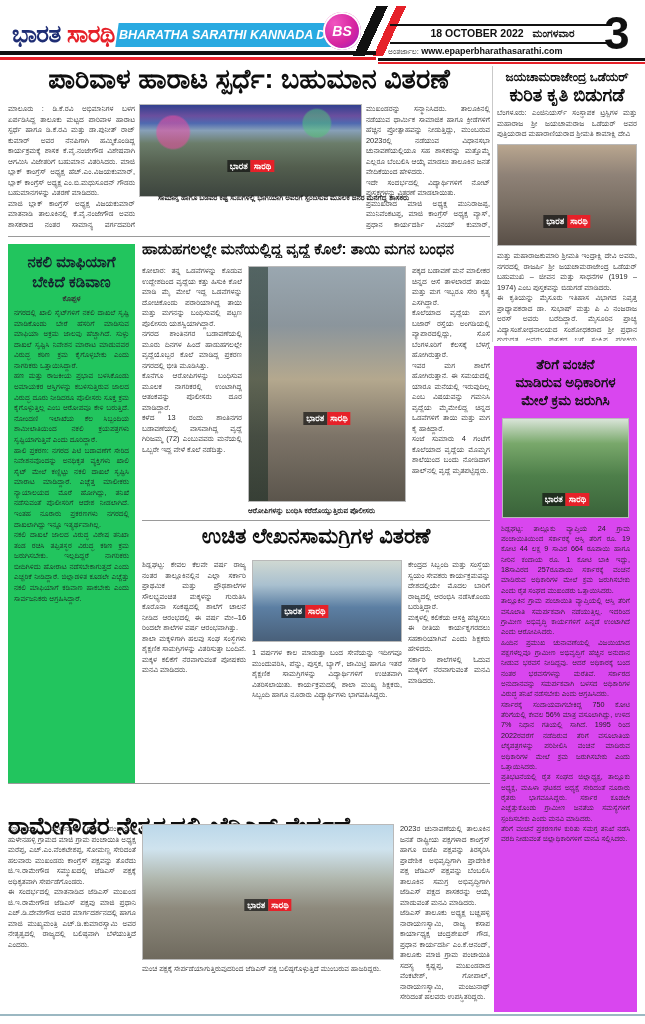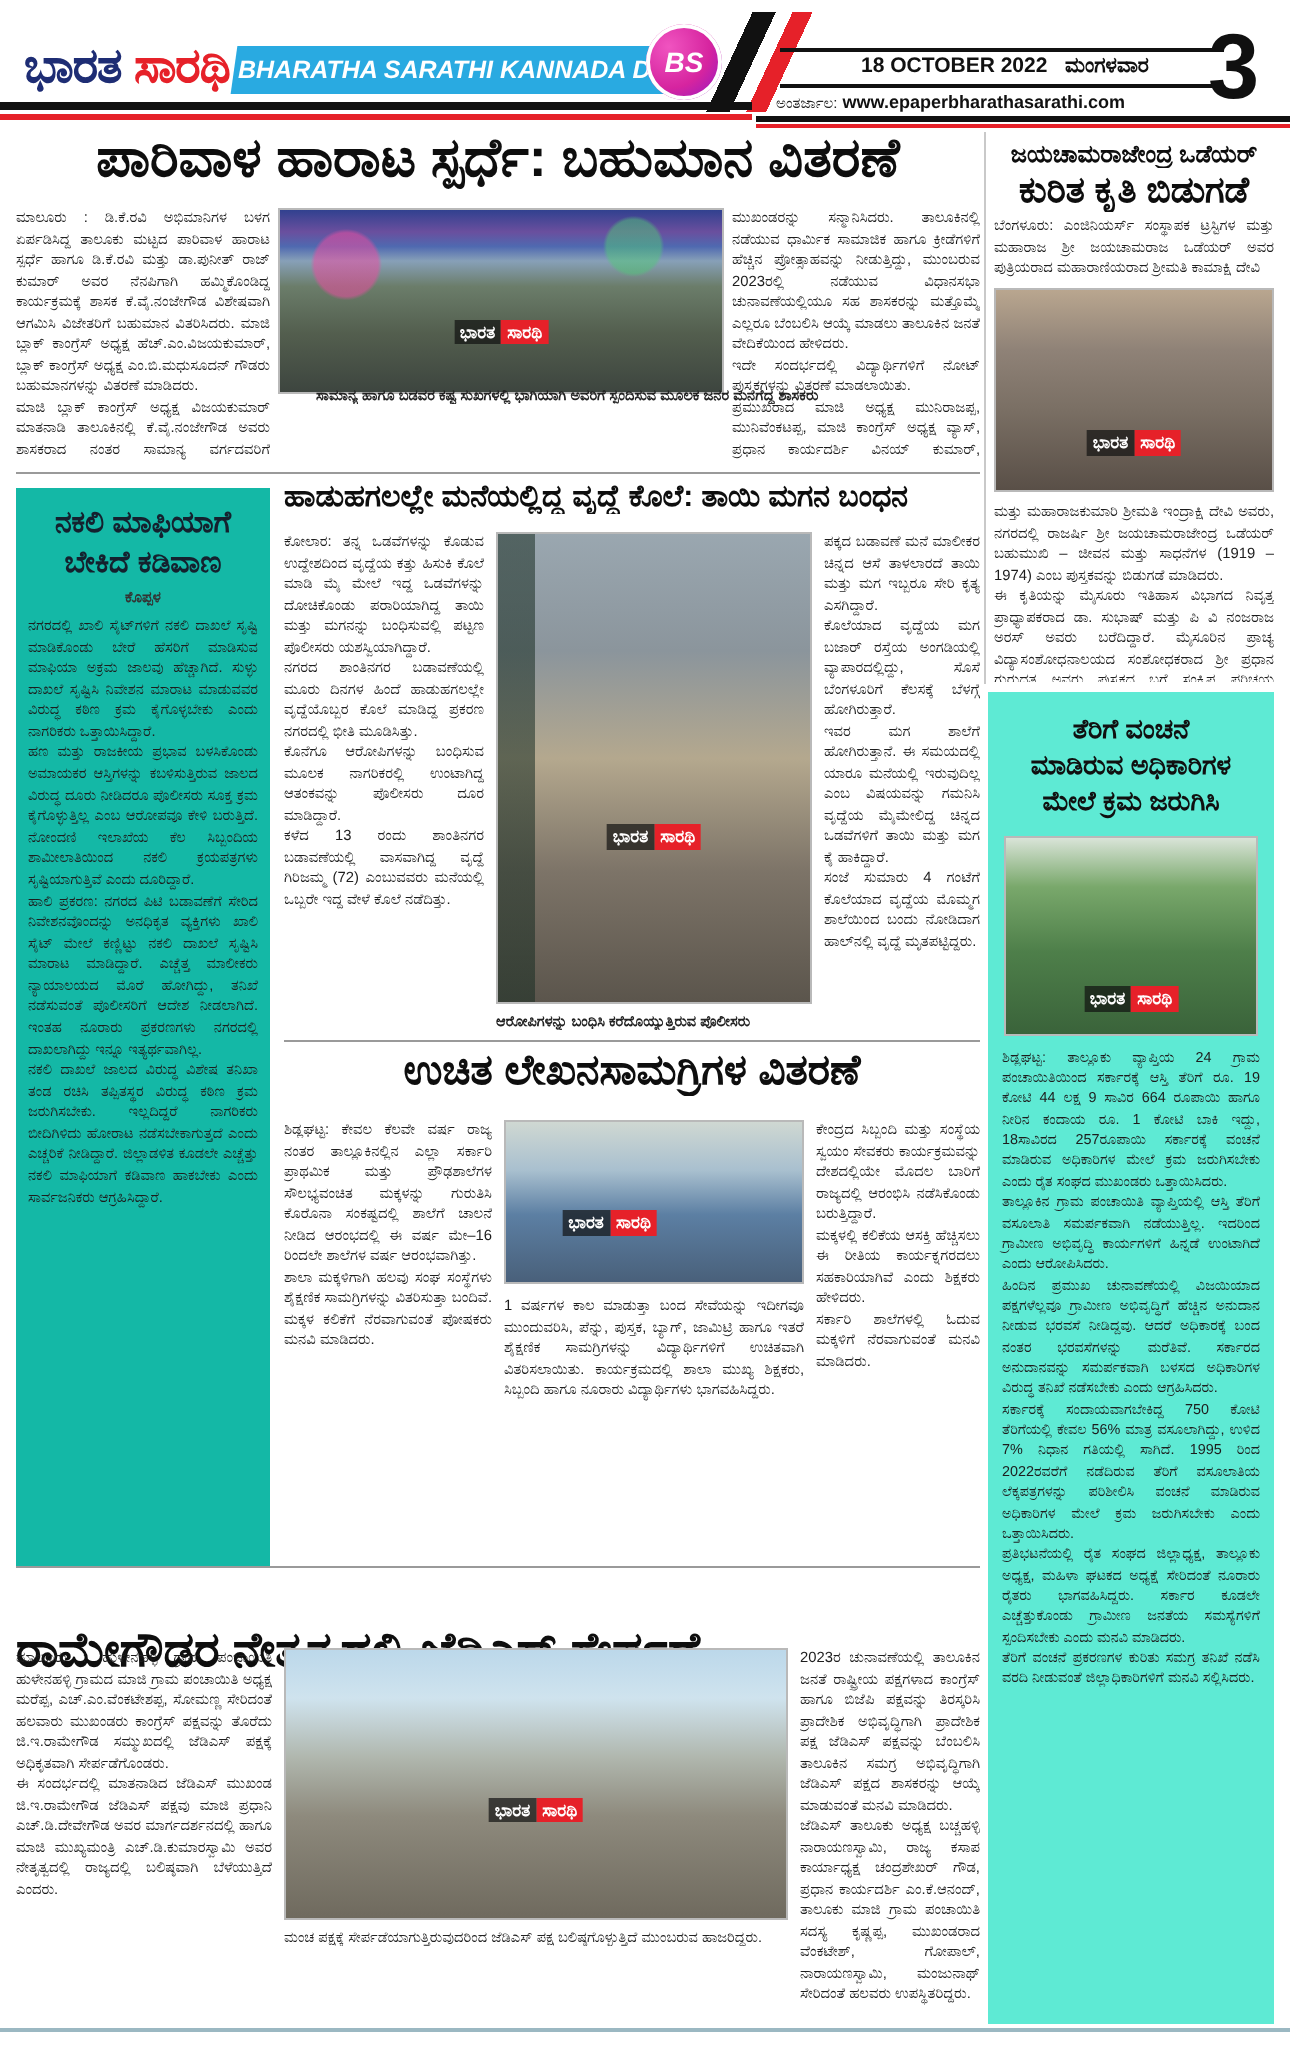--- a/index.html
+++ b/index.html
@@ -43,25 +43,25 @@
      radial-gradient(circle at 80% 20%,rgba(80,200,120,.5) 0 7%,transparent 8%),
      linear-gradient(180deg,#31418f 0%,#6a4f9e 12%,#4f69b0 20%,#87a0b8 28%,#6b7d6a 42%,#535e4e 68%,#3d453f 100%);}
   .ph-wodeyar{background:linear-gradient(180deg,#b9a68f 0%,#8f8277 30%,#7a6f64 60%,#594f47 100%);}
   .ph-murder{background:
      linear-gradient(90deg,rgba(25,45,35,.55) 0 12%,transparent 12%),
      linear-gradient(180deg,#9aa7b0 0%,#8b959c 25%,#b4a88e 48%,#7d7468 72%,#5b554c 100%);}
   .ph-stationery{background:linear-gradient(180deg,#cfd8d2 0%,#a9c0cf 30%,#5c7fa3 58%,#49607a 100%);}
   .ph-farmers{background:linear-gradient(180deg,#d9e4d8 0%,#79a86b 25%,#4e7f4a 58%,#3a633a 100%);}
   .ph-jds{background:linear-gradient(180deg,#bcd8ea 0%,#cfe3ee 18%,#b0b7ae 40%,#8e8a7d 62%,#6f6a5e 100%);}
   
-  .creambox{position:absolute;left:8px;top:244px;width:127px;height:540px;background:#14b8a6;box-sizing:border-box;padding:8px 6px;overflow:hidden;}
+  .creambox{position:absolute;left:8px;top:244px;width:127px;height:540px;background:#22c55e;box-sizing:border-box;padding:8px 6px;overflow:hidden;}
   .creambox .bh{font-size:15px;font-weight:800;text-align:center;color:#14212e;line-height:1.3;}
   .creambox .dl{font-size:7.5px;font-weight:700;text-align:center;color:#333;margin:3px 0 4px;}
   .creambox .bt{font-size:7.3px;line-height:1.45;text-align:justify;color:#1d1d1d;white-space:pre-line;}
-  .pinkbox{position:absolute;left:494px;top:346px;width:143px;height:666px;background:#5eead4;box-sizing:border-box;padding:10px 7px 6px;overflow:hidden;}
+  .pinkbox{position:absolute;left:494px;top:346px;width:143px;height:666px;background:#d946ef;box-sizing:border-box;padding:10px 7px 6px;overflow:hidden;}
   .pinkbox .bh{font-size:13.5px;font-weight:800;text-align:center;color:#101010;line-height:1.35;}
   .pinkbox .bt{font-size:7.2px;line-height:1.44;text-align:justify;color:#1d1d1d;white-space:pre-line;margin-top:6px;}
   .pinkbox .pph{position:relative;width:127px;height:100px;margin:7px auto 0;}
   
   .main-hl{position:absolute;left:8px;top:64px;width:482px;font-size:27px;text-align:center;white-space:nowrap;overflow:hidden;}
   .murder-hl{position:absolute;left:142px;top:240px;width:348px;font-size:15px;white-space:nowrap;overflow:hidden;}
   .stat-hl{position:absolute;left:142px;top:524px;width:348px;font-size:21px;text-align:center;white-space:nowrap;overflow:hidden;}
   .jds-hl{position:absolute;left:8px;top:786px;width:482px;font-size:24px;white-space:nowrap;overflow:hidden;margin-top:26px;}
   .wod-h1{position:absolute;left:496px;top:70px;width:142px;font-size:12px;text-align:center;white-space:nowrap;overflow:hidden;}
   .wod-h2{position:absolute;left:496px;top:85px;width:142px;font-size:18px;text-align:center;white-space:nowrap;overflow:hidden;}

